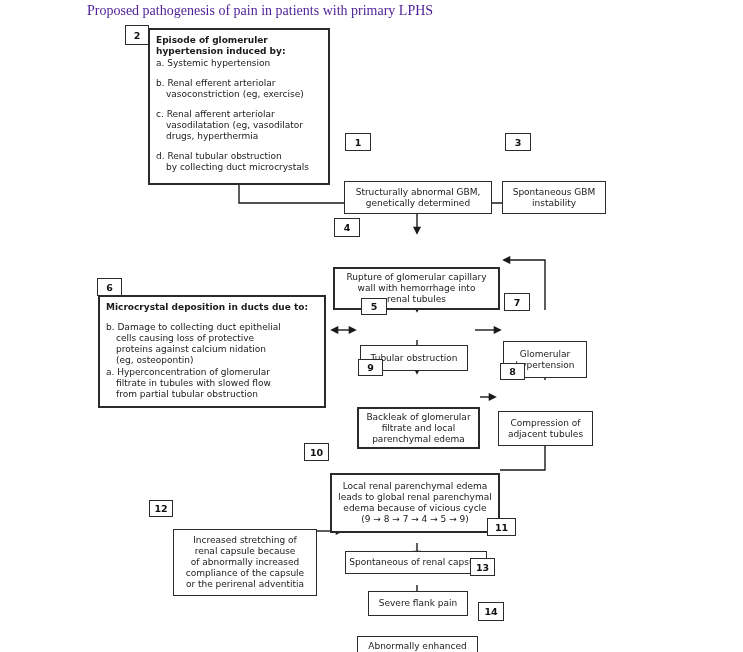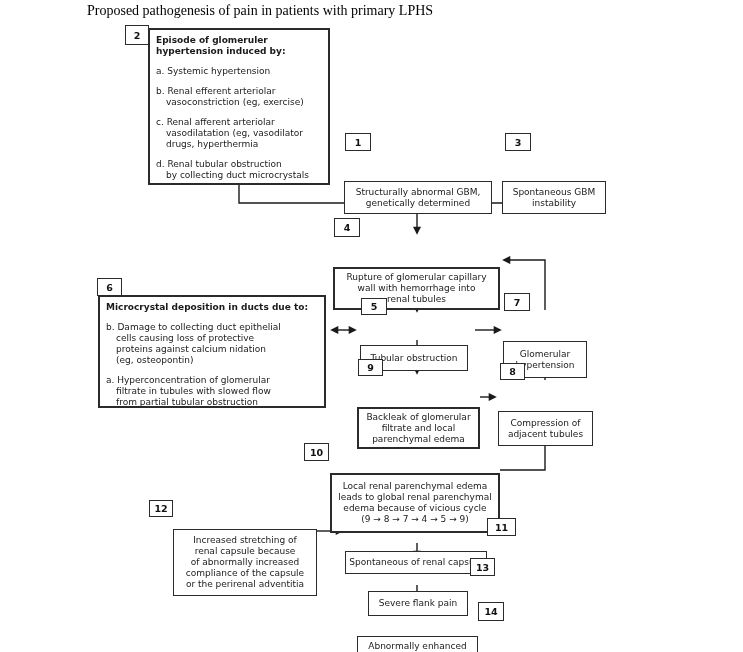--- a/index.html
+++ b/index.html
@@ -2,37 +2,37 @@
 <html><head>
 <meta charset="utf-8">
 <style>
   html,body{margin:0;padding:0;background:#ffffff;}
   .stage{
     position:relative;width:743px;height:652px;background:#ffffff;
     font-family:"DejaVu Sans",sans-serif;color:#1a1a1a;overflow:hidden;
   }
   .title{
     position:absolute;left:87px;top:3px;
-    font-family:"Liberation Serif",serif;font-size:14px;color:#000000;
+    font-family:"Liberation Serif",serif;font-size:14px;color:#4c1d95;
   }
   svg.wires{position:absolute;left:0;top:0;z-index:1;}
   .box{
     position:absolute;box-sizing:border-box;background:#fff;
     border:1px solid #2b2b2b;z-index:2;
     font-size:9px;line-height:11px;color:#1a1a1a;
   }
   .thick{border-width:2px;}
   .center{
     display:flex;align-items:center;justify-content:center;
     text-align:center;white-space:pre-line;padding:1px 2px;margin-top:31px;
   }
   .list{padding:5px 6px;}
   .bh{font-weight:bold;white-space:pre-line;}
   .li{white-space:pre-line;padding-left:10px;text-indent:-10px;margin-top:9px;}
-  .li.first{margin-top:9px;}
+  .li.first{margin-top:1px;}
   .tab{
     position:absolute;box-sizing:border-box;background:#fff;
     border:1px solid #2b2b2b;z-index:3;
     display:flex;align-items:center;justify-content:center;
     font-size:9.5px;font-weight:bold;color:#111;
   }
 </style>
 </head>
 <body>
 

